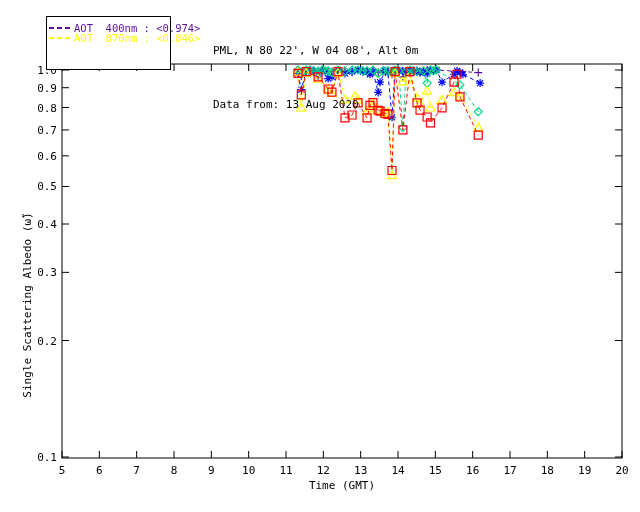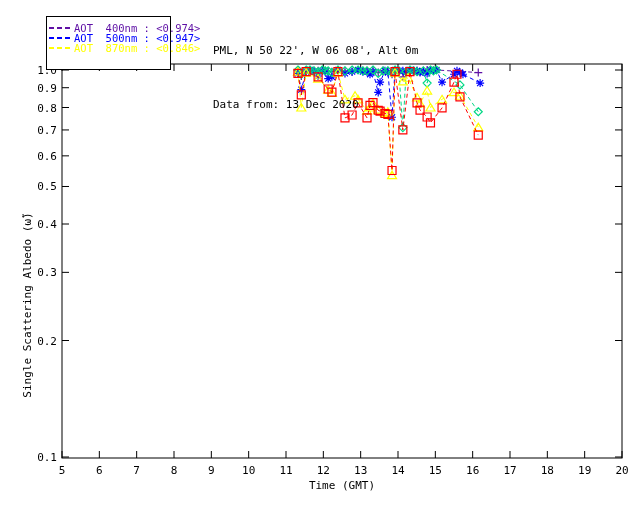--- a/index.html
+++ b/index.html
@@ -104,30 +104,26 @@
       <polyline points="297.9466666666667,73.3955087070045 301.3066666666667,89.58606742841874 306.15999999999997,71.68917969074819 309.8933333333334,70 314,71.68917969074819 318.1066666666666,75.98792973595228 322.21333333333337,70.84246775140424 325.20000000000005,71.68917969074819 328.1866666666667,78.62096475321593 331.92,76.86103281368703 337.8933333333334,70 344.9866666666667,73.3955087070045 352.08,71.68917969074819 358.05333333333334,70 362.9066666666667,71.68917969074819 367.0133333333333,71.68917969074819 370,74.25521372466626 372.9866666666667,71.68917969074819 378.21333333333337,92.44288348036477 380.08,82.1970989096271 384.93333333333334,70.84246775140424 387.92,72.54017879742426 392.02666666666664,117.23452971950414 395.0133333333333,70 398.74666666666667,70.84246775140424 402.85333333333335,70.84246775140424 406.21333333333337,71.68917969074819 409.94666666666666,70 413.68,70.84246775140424 417.03999999999996,70.84246775140424 420.02666666666664,72.54017879742426 423.38666666666666,71.68917969074819 427.11999999999995,73.3955087070045 430.47999999999996,70 433.46666666666664,70.84246775140424 436.45333333333326,70 442.05333333333334,82.1970989096271 454,74.25521372466626 456.9866666666667,70.84246775140424 459.97333333333336,72.54017879742426 462.96000000000004,74.25521372466626 480.1333333333333,83.10314942999437" fill="none" stroke="#0000ff" stroke-width="1" stroke-dasharray="4,3"></polyline>
       <path d="M293.9466666666667 73.3955087070045H301.9466666666667M297.9466666666667 69.3955087070045V77.3955087070045M294.9466666666667 70.3955087070045L300.9466666666667 76.3955087070045M294.9466666666667 76.3955087070045L300.9466666666667 70.3955087070045M297.3066666666667 89.58606742841874H305.3066666666667M301.3066666666667 85.58606742841874V93.58606742841874M298.3066666666667 86.58606742841874L304.3066666666667 92.58606742841874M298.3066666666667 92.58606742841874L304.3066666666667 86.58606742841874M302.15999999999997 71.68917969074819H310.15999999999997M306.15999999999997 67.68917969074819V75.68917969074819M303.15999999999997 68.68917969074819L309.15999999999997 74.68917969074819M303.15999999999997 74.68917969074819L309.15999999999997 68.68917969074819M305.8933333333334 70H313.8933333333334M309.8933333333334 66V74M306.8933333333334 67L312.8933333333334 73M306.8933333333334 73L312.8933333333334 67M310 71.68917969074819H318M314 67.68917969074819V75.68917969074819M311 68.68917969074819L317 74.68917969074819M311 74.68917969074819L317 68.68917969074819M314.1066666666666 75.98792973595228H322.1066666666666M318.1066666666666 71.98792973595228V79.98792973595228M315.1066666666666 72.98792973595228L321.1066666666666 78.98792973595228M315.1066666666666 78.98792973595228L321.1066666666666 72.98792973595228M318.21333333333337 70.84246775140424H326.21333333333337M322.21333333333337 66.84246775140424V74.84246775140424M319.21333333333337 67.84246775140424L325.21333333333337 73.84246775140424M319.21333333333337 73.84246775140424L325.21333333333337 67.84246775140424M321.20000000000005 71.68917969074819H329.20000000000005M325.20000000000005 67.68917969074819V75.68917969074819M322.20000000000005 68.68917969074819L328.20000000000005 74.68917969074819M322.20000000000005 74.68917969074819L328.20000000000005 68.68917969074819M324.1866666666667 78.62096475321593H332.1866666666667M328.1866666666667 74.62096475321593V82.62096475321593M325.1866666666667 75.62096475321593L331.1866666666667 81.62096475321593M325.1866666666667 81.62096475321593L331.1866666666667 75.62096475321593M327.92 76.86103281368703H335.92M331.92 72.86103281368703V80.86103281368703M328.92 73.86103281368703L334.92 79.86103281368703M328.92 79.86103281368703L334.92 73.86103281368703M333.8933333333334 70H341.8933333333334M337.8933333333334 66V74M334.8933333333334 67L340.8933333333334 73M334.8933333333334 73L340.8933333333334 67M340.9866666666667 73.3955087070045H348.9866666666667M344.9866666666667 69.3955087070045V77.3955087070045M341.9866666666667 70.3955087070045L347.9866666666667 76.3955087070045M341.9866666666667 76.3955087070045L347.9866666666667 70.3955087070045M348.08 71.68917969074819H356.08M352.08 67.68917969074819V75.68917969074819M349.08 68.68917969074819L355.08 74.68917969074819M349.08 74.68917969074819L355.08 68.68917969074819M354.05333333333334 70H362.05333333333334M358.05333333333334 66V74M355.05333333333334 67L361.05333333333334 73M355.05333333333334 73L361.05333333333334 67M358.9066666666667 71.68917969074819H366.9066666666667M362.9066666666667 67.68917969074819V75.68917969074819M359.9066666666667 68.68917969074819L365.9066666666667 74.68917969074819M359.9066666666667 74.68917969074819L365.9066666666667 68.68917969074819M363.0133333333333 71.68917969074819H371.0133333333333M367.0133333333333 67.68917969074819V75.68917969074819M364.0133333333333 68.68917969074819L370.0133333333333 74.68917969074819M364.0133333333333 74.68917969074819L370.0133333333333 68.68917969074819M366 74.25521372466626H374M370 70.25521372466626V78.25521372466626M367 71.25521372466626L373 77.25521372466626M367 77.25521372466626L373 71.25521372466626M368.9866666666667 71.68917969074819H376.9866666666667M372.9866666666667 67.68917969074819V75.68917969074819M369.9866666666667 68.68917969074819L375.9866666666667 74.68917969074819M369.9866666666667 74.68917969074819L375.9866666666667 68.68917969074819M374.21333333333337 92.44288348036477H382.21333333333337M378.21333333333337 88.44288348036477V96.44288348036477M375.21333333333337 89.44288348036477L381.21333333333337 95.44288348036477M375.21333333333337 95.44288348036477L381.21333333333337 89.44288348036477M376.08 82.1970989096271H384.08M380.08 78.1970989096271V86.1970989096271M377.08 79.1970989096271L383.08 85.1970989096271M377.08 85.1970989096271L383.08 79.1970989096271M380.93333333333334 70.84246775140424H388.93333333333334M384.93333333333334 66.84246775140424V74.84246775140424M381.93333333333334 67.84246775140424L387.93333333333334 73.84246775140424M381.93333333333334 73.84246775140424L387.93333333333334 67.84246775140424M383.92 72.54017879742426H391.92M387.92 68.54017879742426V76.54017879742426M384.92 69.54017879742426L390.92 75.54017879742426M384.92 75.54017879742426L390.92 69.54017879742426M388.02666666666664 117.23452971950414H396.02666666666664M392.02666666666664 113.23452971950414V121.23452971950414M389.02666666666664 114.23452971950414L395.02666666666664 120.23452971950414M389.02666666666664 120.23452971950414L395.02666666666664 114.23452971950414M391.0133333333333 70H399.0133333333333M395.0133333333333 66V74M392.0133333333333 67L398.0133333333333 73M392.0133333333333 73L398.0133333333333 67M394.74666666666667 70.84246775140424H402.74666666666667M398.74666666666667 66.84246775140424V74.84246775140424M395.74666666666667 67.84246775140424L401.74666666666667 73.84246775140424M395.74666666666667 73.84246775140424L401.74666666666667 67.84246775140424M398.85333333333335 70.84246775140424H406.85333333333335M402.85333333333335 66.84246775140424V74.84246775140424M399.85333333333335 67.84246775140424L405.85333333333335 73.84246775140424M399.85333333333335 73.84246775140424L405.85333333333335 67.84246775140424M402.21333333333337 71.68917969074819H410.21333333333337M406.21333333333337 67.68917969074819V75.68917969074819M403.21333333333337 68.68917969074819L409.21333333333337 74.68917969074819M403.21333333333337 74.68917969074819L409.21333333333337 68.68917969074819M405.94666666666666 70H413.94666666666666M409.94666666666666 66V74M406.94666666666666 67L412.94666666666666 73M406.94666666666666 73L412.94666666666666 67M409.68 70.84246775140424H417.68M413.68 66.84246775140424V74.84246775140424M410.68 67.84246775140424L416.68 73.84246775140424M410.68 73.84246775140424L416.68 67.84246775140424M413.03999999999996 70.84246775140424H421.03999999999996M417.03999999999996 66.84246775140424V74.84246775140424M414.03999999999996 67.84246775140424L420.03999999999996 73.84246775140424M414.03999999999996 73.84246775140424L420.03999999999996 67.84246775140424M416.02666666666664 72.54017879742426H424.02666666666664M420.02666666666664 68.54017879742426V76.54017879742426M417.02666666666664 69.54017879742426L423.02666666666664 75.54017879742426M417.02666666666664 75.54017879742426L423.02666666666664 69.54017879742426M419.38666666666666 71.68917969074819H427.38666666666666M423.38666666666666 67.68917969074819V75.68917969074819M420.38666666666666 68.68917969074819L426.38666666666666 74.68917969074819M420.38666666666666 74.68917969074819L426.38666666666666 68.68917969074819M423.11999999999995 73.3955087070045H431.11999999999995M427.11999999999995 69.3955087070045V77.3955087070045M424.11999999999995 70.3955087070045L430.11999999999995 76.3955087070045M424.11999999999995 76.3955087070045L430.11999999999995 70.3955087070045M426.47999999999996 70H434.47999999999996M430.47999999999996 66V74M427.47999999999996 67L433.47999999999996 73M427.47999999999996 73L433.47999999999996 67M429.46666666666664 70.84246775140424H437.46666666666664M433.46666666666664 66.84246775140424V74.84246775140424M430.46666666666664 67.84246775140424L436.46666666666664 73.84246775140424M430.46666666666664 73.84246775140424L436.46666666666664 67.84246775140424M432.45333333333326 70H440.45333333333326M436.45333333333326 66V74M433.45333333333326 67L439.45333333333326 73M433.45333333333326 73L439.45333333333326 67M438.05333333333334 82.1970989096271H446.05333333333334M442.05333333333334 78.1970989096271V86.1970989096271M439.05333333333334 79.1970989096271L445.05333333333334 85.1970989096271M439.05333333333334 85.1970989096271L445.05333333333334 79.1970989096271M450 74.25521372466626H458M454 70.25521372466626V78.25521372466626M451 71.25521372466626L457 77.25521372466626M451 77.25521372466626L457 71.25521372466626M452.9866666666667 70.84246775140424H460.9866666666667M456.9866666666667 66.84246775140424V74.84246775140424M453.9866666666667 67.84246775140424L459.9866666666667 73.84246775140424M453.9866666666667 73.84246775140424L459.9866666666667 67.84246775140424M455.97333333333336 72.54017879742426H463.97333333333336M459.97333333333336 68.54017879742426V76.54017879742426M456.97333333333336 69.54017879742426L462.97333333333336 75.54017879742426M456.97333333333336 75.54017879742426L462.97333333333336 69.54017879742426M458.96000000000004 74.25521372466626H466.96000000000004M462.96000000000004 70.25521372466626V78.25521372466626M459.96000000000004 71.25521372466626L465.96000000000004 77.25521372466626M459.96000000000004 77.25521372466626L465.96000000000004 71.25521372466626M476.1333333333333 83.10314942999437H484.1333333333333M480.1333333333333 79.10314942999437V87.10314942999437M477.1333333333333 80.10314942999437L483.1333333333333 86.10314942999437M477.1333333333333 86.10314942999437L483.1333333333333 80.10314942999437" fill="none" stroke="#0000ff" stroke-width="1.2"></path>
       <polyline points="297.9466666666667,70 301.3066666666667,74.25521372466626 306.15999999999997,70 309.8933333333334,70 314,70.84246775140424 318.1066666666666,71.68917969074819 322.21333333333337,70 325.20000000000005,70.84246775140424 328.1866666666667,70.84246775140424 331.92,72.54017879742426 337.8933333333334,70 344.9866666666667,70.84246775140424 352.08,70 358.05333333333334,70 362.9066666666667,70.84246775140424 367.0133333333333,70.84246775140424 372.9866666666667,70 378.21333333333337,73.3955087070045 383.06666666666666,70.84246775140424 387.92,70.84246775140424 392.02666666666664,72.54017879742426 395.0133333333333,70 398.74666666666667,70.84246775140424 402.85333333333335,127.56301904571788 406.21333333333337,71.68917969074819 409.94666666666666,70 413.68,70.84246775140424 417.03999999999996,71.68917969074819 423.38666666666666,70.84246775140424 427.11999999999995,83.10314942999437 430.47999999999996,70 433.46666666666664,70.84246775140424 436.45333333333326,70 459.97333333333336,84.93003659628451 478.2666666666666,111.75938875878408" fill="none" stroke="#00d884" stroke-width="1" stroke-dasharray="4,3"></polyline>
       <path d="M297.9466666666667 66L301.9466666666667 70L297.9466666666667 74L293.9466666666667 70ZM301.3066666666667 70.25521372466626L305.3066666666667 74.25521372466626L301.3066666666667 78.25521372466626L297.3066666666667 74.25521372466626ZM306.15999999999997 66L310.15999999999997 70L306.15999999999997 74L302.15999999999997 70ZM309.8933333333334 66L313.8933333333334 70L309.8933333333334 74L305.8933333333334 70ZM314 66.84246775140424L318 70.84246775140424L314 74.84246775140424L310 70.84246775140424ZM318.1066666666666 67.68917969074819L322.1066666666666 71.68917969074819L318.1066666666666 75.68917969074819L314.1066666666666 71.68917969074819ZM322.21333333333337 66L326.21333333333337 70L322.21333333333337 74L318.21333333333337 70ZM325.20000000000005 66.84246775140424L329.20000000000005 70.84246775140424L325.20000000000005 74.84246775140424L321.20000000000005 70.84246775140424ZM328.1866666666667 66.84246775140424L332.1866666666667 70.84246775140424L328.1866666666667 74.84246775140424L324.1866666666667 70.84246775140424ZM331.92 68.54017879742426L335.92 72.54017879742426L331.92 76.54017879742426L327.92 72.54017879742426ZM337.8933333333334 66L341.8933333333334 70L337.8933333333334 74L333.8933333333334 70ZM344.9866666666667 66.84246775140424L348.9866666666667 70.84246775140424L344.9866666666667 74.84246775140424L340.9866666666667 70.84246775140424ZM352.08 66L356.08 70L352.08 74L348.08 70ZM358.05333333333334 66L362.05333333333334 70L358.05333333333334 74L354.05333333333334 70ZM362.9066666666667 66.84246775140424L366.9066666666667 70.84246775140424L362.9066666666667 74.84246775140424L358.9066666666667 70.84246775140424ZM367.0133333333333 66.84246775140424L371.0133333333333 70.84246775140424L367.0133333333333 74.84246775140424L363.0133333333333 70.84246775140424ZM372.9866666666667 66L376.9866666666667 70L372.9866666666667 74L368.9866666666667 70ZM378.21333333333337 69.3955087070045L382.21333333333337 73.3955087070045L378.21333333333337 77.3955087070045L374.21333333333337 73.3955087070045ZM383.06666666666666 66.84246775140424L387.06666666666666 70.84246775140424L383.06666666666666 74.84246775140424L379.06666666666666 70.84246775140424ZM387.92 66.84246775140424L391.92 70.84246775140424L387.92 74.84246775140424L383.92 70.84246775140424ZM392.02666666666664 68.54017879742426L396.02666666666664 72.54017879742426L392.02666666666664 76.54017879742426L388.02666666666664 72.54017879742426ZM395.0133333333333 66L399.0133333333333 70L395.0133333333333 74L391.0133333333333 70ZM398.74666666666667 66.84246775140424L402.74666666666667 70.84246775140424L398.74666666666667 74.84246775140424L394.74666666666667 70.84246775140424ZM402.85333333333335 123.56301904571788L406.85333333333335 127.56301904571788L402.85333333333335 131.56301904571788L398.85333333333335 127.56301904571788ZM406.21333333333337 67.68917969074819L410.21333333333337 71.68917969074819L406.21333333333337 75.68917969074819L402.21333333333337 71.68917969074819ZM409.94666666666666 66L413.94666666666666 70L409.94666666666666 74L405.94666666666666 70ZM413.68 66.84246775140424L417.68 70.84246775140424L413.68 74.84246775140424L409.68 70.84246775140424ZM417.03999999999996 67.68917969074819L421.03999999999996 71.68917969074819L417.03999999999996 75.68917969074819L413.03999999999996 71.68917969074819ZM423.38666666666666 66.84246775140424L427.38666666666666 70.84246775140424L423.38666666666666 74.84246775140424L419.38666666666666 70.84246775140424ZM427.11999999999995 79.10314942999437L431.11999999999995 83.10314942999437L427.11999999999995 87.10314942999437L423.11999999999995 83.10314942999437ZM430.47999999999996 66L434.47999999999996 70L430.47999999999996 74L426.47999999999996 70ZM433.46666666666664 66.84246775140424L437.46666666666664 70.84246775140424L433.46666666666664 74.84246775140424L429.46666666666664 70.84246775140424ZM436.45333333333326 66L440.45333333333326 70L436.45333333333326 74L432.45333333333326 70ZM459.97333333333336 80.93003659628451L463.97333333333336 84.93003659628451L459.97333333333336 88.93003659628451L455.97333333333336 84.93003659628451ZM478.2666666666666 107.75938875878408L482.2666666666666 111.75938875878408L478.2666666666666 115.75938875878408L474.2666666666666 111.75938875878408Z" fill="none" stroke="#00d884" stroke-width="1.2"></path>
       <polyline points="297.9466666666667,71.68917969074819 301.3066666666667,107.50417503411782 306.15999999999997,72.54017879742426 318.1066666666666,78.62096475321593 328.1866666666667,89.58606742841874 331.92,93.02012033109648 337.8933333333334,72.54017879742426 344.9866666666667,99.3039162940518 355.06666666666666,95.740419602551 358.05333333333334,99.3039162940518 367.0133333333333,110.68544283958727 370,107.50417503411782 372.9866666666667,103.35403912750165 378.21333333333337,109.61831567059916 384.93333333333334,112.8402411300579 387.92,111.75938875878408 392.02666666666664,175.12708635778458 395.0133333333333,72.54017879742426 402.85333333333335,81.29590659233561 408.08,77.73869519709017 417.03999999999996,97.31487574856871 420.02666666666664,103.35403912750165 427.11999999999995,90.53295423994156 430.47999999999996,107.50417503411782 442.05333333333334,99.3039162940518 454,92.05915736734232 459.97333333333336,95.740419602551 478.2666666666666,127.0902424625366" fill="none" stroke="#ffff00" stroke-width="1" stroke-dasharray="4,3"></polyline>
       <path d="M297.9466666666667 67.68917969074819L302.4466666666667 75.18917969074819L293.4466666666667 75.18917969074819ZM301.3066666666667 103.50417503411782L305.8066666666667 111.00417503411782L296.8066666666667 111.00417503411782ZM306.15999999999997 68.54017879742426L310.65999999999997 76.04017879742426L301.65999999999997 76.04017879742426ZM318.1066666666666 74.62096475321593L322.6066666666666 82.12096475321593L313.6066666666666 82.12096475321593ZM328.1866666666667 85.58606742841874L332.6866666666667 93.08606742841874L323.6866666666667 93.08606742841874ZM331.92 89.02012033109648L336.42 96.52012033109648L327.42 96.52012033109648ZM337.8933333333334 68.54017879742426L342.3933333333334 76.04017879742426L333.3933333333334 76.04017879742426ZM344.9866666666667 95.3039162940518L349.4866666666667 102.8039162940518L340.4866666666667 102.8039162940518ZM355.06666666666666 91.740419602551L359.56666666666666 99.240419602551L350.56666666666666 99.240419602551ZM358.05333333333334 95.3039162940518L362.55333333333334 102.8039162940518L353.55333333333334 102.8039162940518ZM367.0133333333333 106.68544283958727L371.5133333333333 114.18544283958727L362.5133333333333 114.18544283958727ZM370 103.50417503411782L374.5 111.00417503411782L365.5 111.00417503411782ZM372.9866666666667 99.35403912750165L377.4866666666667 106.85403912750165L368.4866666666667 106.85403912750165ZM378.21333333333337 105.61831567059916L382.71333333333337 113.11831567059916L373.71333333333337 113.11831567059916ZM384.93333333333334 108.8402411300579L389.43333333333334 116.3402411300579L380.43333333333334 116.3402411300579ZM387.92 107.75938875878408L392.42 115.25938875878408L383.42 115.25938875878408ZM392.02666666666664 171.12708635778458L396.52666666666664 178.62708635778458L387.52666666666664 178.62708635778458ZM395.0133333333333 68.54017879742426L399.5133333333333 76.04017879742426L390.5133333333333 76.04017879742426ZM402.85333333333335 77.29590659233561L407.35333333333335 84.79590659233561L398.35333333333335 84.79590659233561ZM408.08 73.73869519709017L412.58 81.23869519709017L403.58 81.23869519709017ZM417.03999999999996 93.31487574856871L421.53999999999996 100.81487574856871L412.53999999999996 100.81487574856871ZM420.02666666666664 99.35403912750165L424.52666666666664 106.85403912750165L415.52666666666664 106.85403912750165ZM427.11999999999995 86.53295423994156L431.61999999999995 94.03295423994156L422.61999999999995 94.03295423994156ZM430.47999999999996 103.50417503411782L434.97999999999996 111.00417503411782L425.97999999999996 111.00417503411782ZM442.05333333333334 95.3039162940518L446.55333333333334 102.8039162940518L437.55333333333334 102.8039162940518ZM454 88.05915736734232L458.5 95.55915736734232L449.5 95.55915736734232ZM459.97333333333336 91.740419602551L464.47333333333336 99.240419602551L455.47333333333336 99.240419602551ZM478.2666666666666 123.0902424625366L482.7666666666666 130.5902424625366L473.7666666666666 130.5902424625366Z" fill="none" stroke="#ffff00" stroke-width="1.2"></path>
       <polyline points="297.9466666666667,73.3955087070045 301.3066666666667,94.95868812583615 306.15999999999997,71.68917969074819 318.1066666666666,76.86103281368703 328.1866666666667,89.02048541013252 331.92,92.05915736734232 337.8933333333334,71.68917969074819 344.9866666666667,117.90369569103444 352.08,115.02302459554998 358.05333333333334,102.94460661200051 367.0133333333333,117.90369569103444 370,105.41629769396253 372.9866666666667,102.5361690732162 378.21333333333337,110.25777857704202 380.08,111.1141980835759 384.93333333333334,113.49210477007011 387.92,114.36520784780484 392.02666666666664,170.47963916572763 395.0133333333333,71.68917969074819 402.85333333333335,129.94705851448262 409.94666666666666,71.68917969074819 417.03999999999996,102.94460661200051 420.02666666666664,110.04435383154208 427.11999999999995,117.01206514103308 430.47999999999996,122.89405313338358 442.05333333333334,107.92488104726769 454,82.1970989096271 456.9866666666667,74.25521372466626 459.97333333333336,96.91987682528705 478.2666666666666,135.06639735344584" fill="none" stroke="#ff0000" stroke-width="1" stroke-dasharray="4,3"></polyline>
       <path d="M293.9466666666667 69.3955087070045H301.9466666666667V77.3955087070045H293.9466666666667ZM297.3066666666667 90.95868812583615H305.3066666666667V98.95868812583615H297.3066666666667ZM302.15999999999997 67.68917969074819H310.15999999999997V75.68917969074819H302.15999999999997ZM314.1066666666666 72.86103281368703H322.1066666666666V80.86103281368703H314.1066666666666ZM324.1866666666667 85.02048541013252H332.1866666666667V93.02048541013252H324.1866666666667ZM327.92 88.05915736734232H335.92V96.05915736734232H327.92ZM333.8933333333334 67.68917969074819H341.8933333333334V75.68917969074819H333.8933333333334ZM340.9866666666667 113.90369569103444H348.9866666666667V121.90369569103444H340.9866666666667ZM348.08 111.02302459554998H356.08V119.02302459554998H348.08ZM354.05333333333334 98.94460661200051H362.05333333333334V106.94460661200051H354.05333333333334ZM363.0133333333333 113.90369569103444H371.0133333333333V121.90369569103444H363.0133333333333ZM366 101.41629769396253H374V109.41629769396253H366ZM368.9866666666667 98.5361690732162H376.9866666666667V106.5361690732162H368.9866666666667ZM374.21333333333337 106.25777857704202H382.21333333333337V114.25777857704202H374.21333333333337ZM376.08 107.1141980835759H384.08V115.1141980835759H376.08ZM380.93333333333334 109.49210477007011H388.93333333333334V117.49210477007011H380.93333333333334ZM383.92 110.36520784780484H391.92V118.36520784780484H383.92ZM388.02666666666664 166.47963916572763H396.02666666666664V174.47963916572763H388.02666666666664ZM391.0133333333333 67.68917969074819H399.0133333333333V75.68917969074819H391.0133333333333ZM398.85333333333335 125.94705851448262H406.85333333333335V133.94705851448262H398.85333333333335ZM405.94666666666666 67.68917969074819H413.94666666666666V75.68917969074819H405.94666666666666ZM413.03999999999996 98.94460661200051H421.03999999999996V106.94460661200051H413.03999999999996ZM416.02666666666664 106.04435383154208H424.02666666666664V114.04435383154208H416.02666666666664ZM423.11999999999995 113.01206514103308H431.11999999999995V121.01206514103308H423.11999999999995ZM426.47999999999996 118.89405313338358H434.47999999999996V126.89405313338358H426.47999999999996ZM438.05333333333334 103.92488104726769H446.05333333333334V111.92488104726769H438.05333333333334ZM450 78.1970989096271H458V86.1970989096271H450ZM452.9866666666667 70.25521372466626H460.9866666666667V78.25521372466626H452.9866666666667ZM455.97333333333336 92.91987682528705H463.97333333333336V100.91987682528705H455.97333333333336ZM474.2666666666666 131.06639735344584H482.2666666666666V139.06639735344584H474.2666666666666Z" fill="none" stroke="#ff0000" stroke-width="1.2"></path>
     </svg>
   <div class="hdr">
-    <div>PML, N 50 22', W 06 08', Alt 0m</div>
-    <div>Data from: 13 Dec 2020</div>
+    <div>PML, N 80 22', W 04 08', Alt 0m</div>
+    <div>Data from: 13 Aug 2020</div>
   </div>
   <div class="legend" id="legend-box">
       <div class="lrow">
         <div class="ldash" style="background: repeating-linear-gradient(90deg, rgb(94, 16, 165) 0px, rgb(94, 16, 165) 5px, transparent 5px, transparent 8px);"></div>
         <span class="ltxt" style="color: rgb(94, 16, 165);">AOT  400nm : &lt;0.974&gt;</span>
-      </div>
-      <div class="lrow">
-        <div class="ldash" style="background: repeating-linear-gradient(90deg, rgb(0, 0, 255) 0px, rgb(0, 0, 255) 5px, transparent 5px, transparent 8px);"></div>
-        <span class="ltxt" style="color: rgb(0, 0, 255);">AOT  500nm : &lt;0.947&gt;</span>
       </div>
       <div class="lrow">
         <div class="ldash" style="background: repeating-linear-gradient(90deg, rgb(255, 255, 0) 0px, rgb(255, 255, 0) 5px, transparent 5px, transparent 8px);"></div>
         <span class="ltxt" style="color: rgb(255, 255, 0); text-align: center;">AOT  870nm : &lt;0.846&gt;</span>
       </div>
     </div>
 </div>
 
 </body></html>

